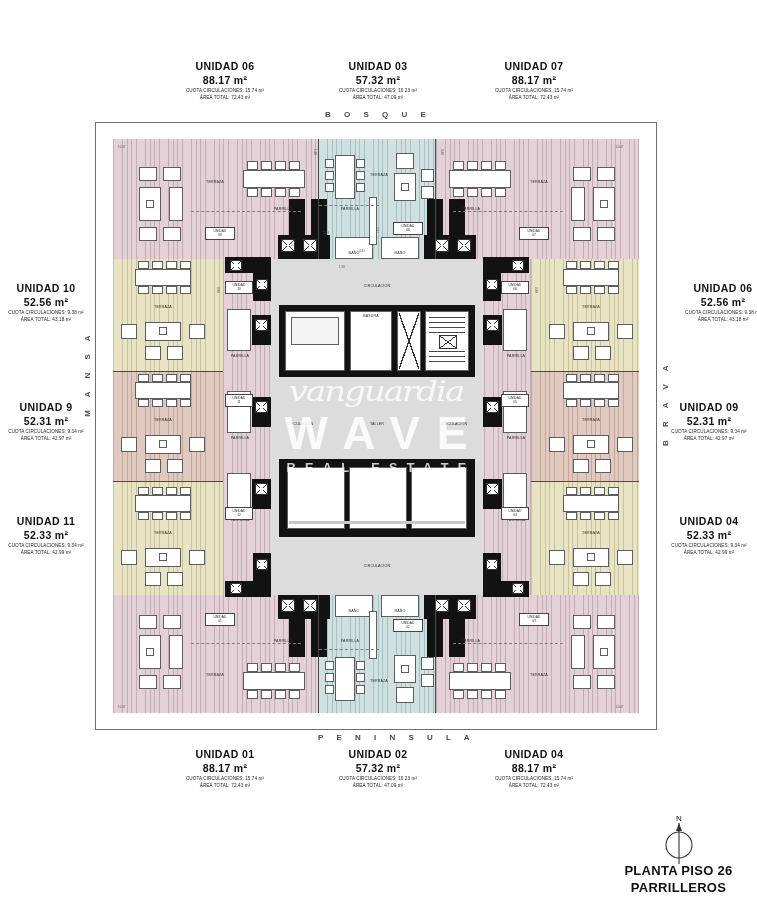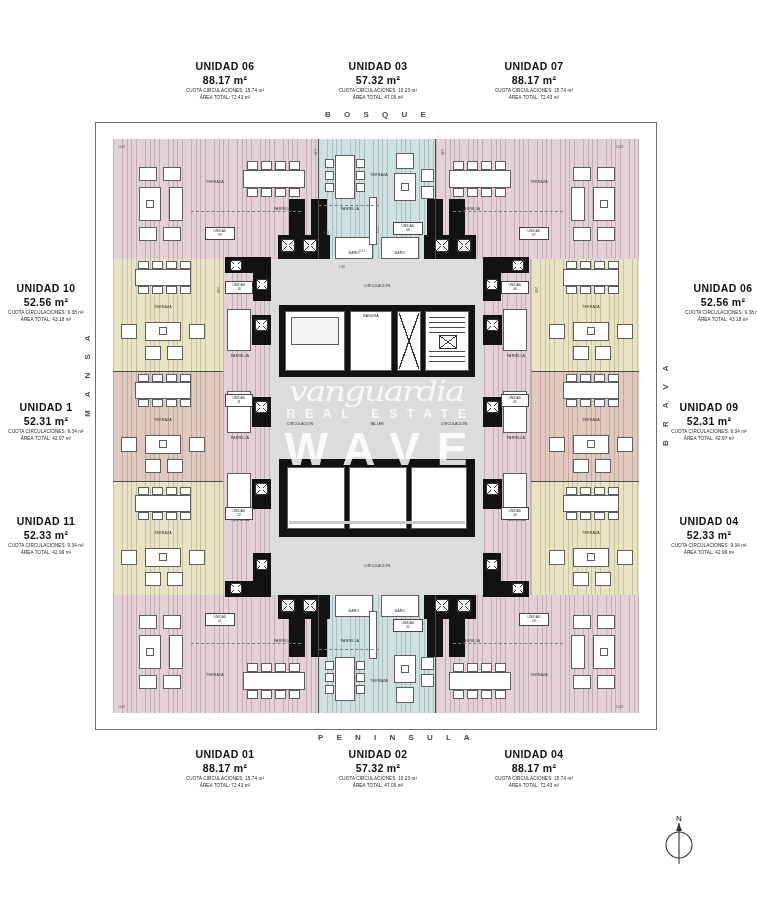--- a/index.html
+++ b/index.html
@@ -176,21 +176,21 @@
   </div>
 
   <div class="unit-label" style="left:0px; top:282px; width:92px;">
     <div class="u-name">UNIDAD 10</div>
     <div class="u-area">52.56 m²</div>
     <div class="u-sub">CUOTA CIRCULACIONES: 9.38 m²</div>
     <div class="u-sub">ÁREA TOTAL: 43.18 m²</div>
   </div>
 
   <div class="unit-label" style="left:0px; top:401px; width:92px;">
-    <div class="u-name">UNIDAD 1</div>
+    <div class="u-name">UNIDAD 9</div>
     <div class="u-area">52.31 m²</div>
     <div class="u-sub">CUOTA CIRCULACIONES: 9.34 m²</div>
     <div class="u-sub">ÁREA TOTAL: 42.97 m²</div>
   </div>
 
   <div class="unit-label" style="left:0px; top:515px; width:92px;">
     <div class="u-name">UNIDAD 11</div>
     <div class="u-area">52.33 m²</div>
     <div class="u-sub">CUOTA CIRCULACIONES: 9.34 m²</div>
     <div class="u-sub">ÁREA TOTAL: 42.99 m²</div>
@@ -621,32 +621,36 @@
       <div class="dim v" style="left:262px; top:88px;">2.21</div>
       <div class="dim v" style="left:103px; top:148px;">3.88</div>
       <div class="dim v" style="left:421px; top:148px;">3.88</div>
       <div class="dim" style="left:246px; top:110px;">4.31</div>
       <div class="dim" style="left:226px; top:126px;">1.98</div>
       <div class="dim" style="left:178px; top:104px;">2.2</div>
       <div class="dim" style="left:210px; top:92px;">5.13</div>
 
       <div id="watermark">
         <div id="wm-script">vanguardia</div>
+        <div id="wm-main">WAVE</div>
         <div id="wm-sub">REAL ESTATE</div>
-        <div id="wm-main">WAVE</div>
       </div>
 
     </div>
   </div>
 
   <div id="northblock">
     <div id="compass">
       <svg width="46" height="56" viewBox="0 0 46 56">
         <text x="23" y="9" text-anchor="middle" font-family="Liberation Sans, sans-serif" font-size="8" fill="#111" id="north-letter">N</text>
         <circle cx="23" cy="33" r="13" fill="none" stroke="#333" stroke-width="1.1"></circle>
         <line x1="23" y1="11" x2="23" y2="52" stroke="#333" stroke-width="1.1"></line>
         <polygon points="23,11 20,19 26,19" fill="#333"></polygon>
       </svg>
     </div>
   </div>
 
+  <div id="title-block">
+    <div class="t">PLANTA PISO 26</div>
+    <div class="t">PARRILLEROS</div>
+  </div>
 
 </div>
 
 </body></html>

